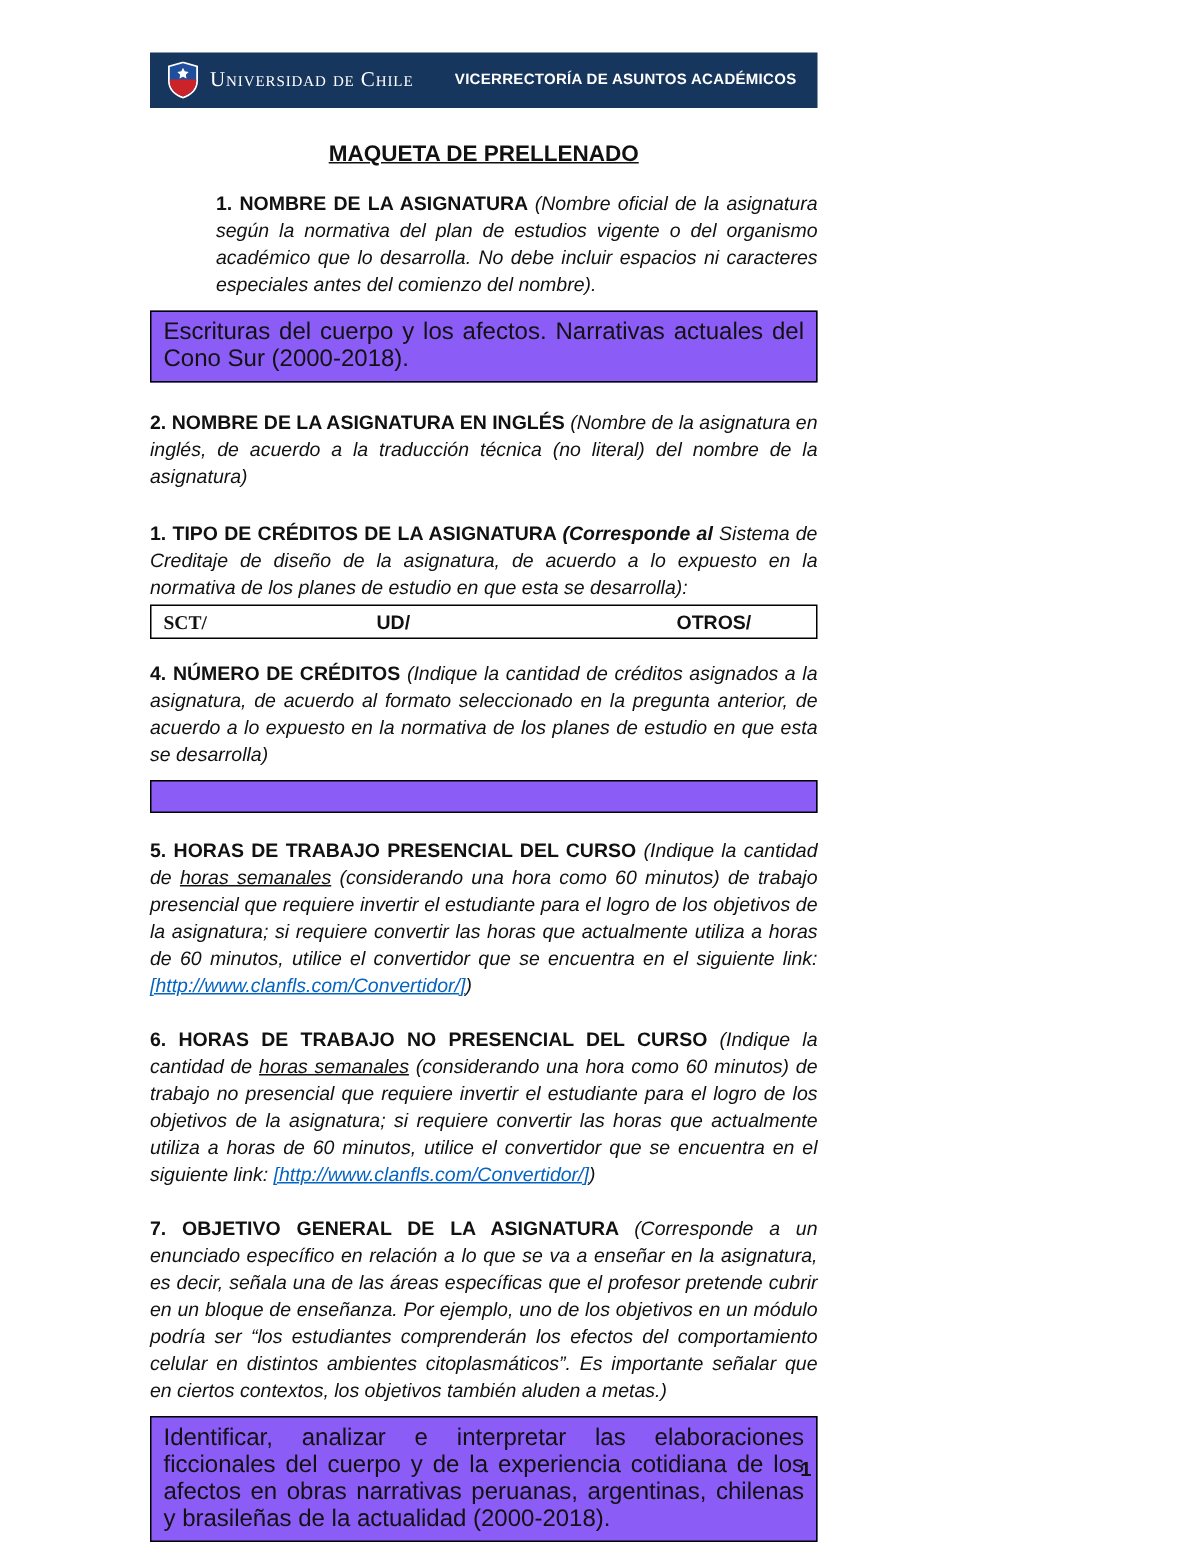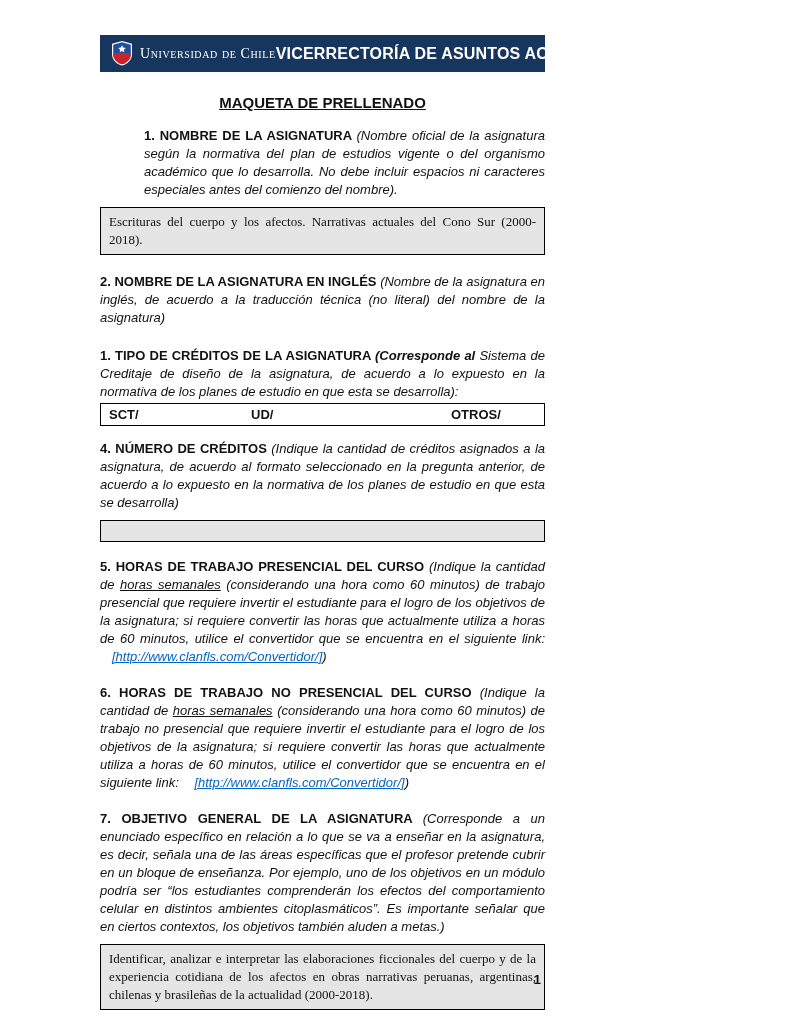--- a/index.html
+++ b/index.html
@@ -29,21 +29,21 @@
   .logo-text {
     font-family:"Liberation Serif", serif;
     font-variant:small-caps;
     color:#ffffff;
     font-size:14px;
     letter-spacing:0.6px;
     white-space:nowrap;
   }
   .banner-right {
     color:#ffffff;
-    font-size:16px;
+    font-size:10px;
     font-weight:bold;
     letter-spacing:0.2px;
     white-space:nowrap;
   }
   
   .doc-title {
     margin-top:22px;
     text-align:center;
     font-size:15px;
     font-weight:bold;
@@ -65,47 +65,45 @@
   .mt-s7 { margin-top:18px; }
   .h { font-weight:bold; }
   .d { font-style:italic; }
   .bd { font-weight:bold; font-style:italic; }
   .u { text-decoration:underline; }
   .link {
     color:#0563c1;
     text-decoration:underline;
     font-style:italic;
     cursor:pointer;
-    margin-left:12px;
   }
   
   .answer-box {
     border:1px solid #000;
     margin-top:8px;
     padding:5px 8px;
-    font-size:13px;
+    font-size:16px;
     line-height:18px;
     text-align:justify;
     min-height:28px;
-    background:#e5e5e5;
-    font-family:Liberation Serif, serif;
+    background:#8b5cf6;
   }
   .answer-box.empty { min-height:22px; padding:2px 8px; }
   
   .credits-row {
     border:1px solid #000;
     margin-top:2px;
     height:23px;
     display:flex;
     align-items:center;
     font-size:13px;
     font-weight:bold;
     background:#fff;
   }
-  .credits-row .cell1 { width:150px; padding-left:8px; }
+  .credits-row .cell1 { width:150px; padding-left:8px;font-family:Liberation Serif, serif; }
   .credits-row .cell2 { width:200px; }
   .credits-row .cell3 { flex:1; }
   
   .page-number {
     position:absolute;
     right:104px;
     bottom:48px;
     font-size:13.5px;
     font-weight:bold;
   }

